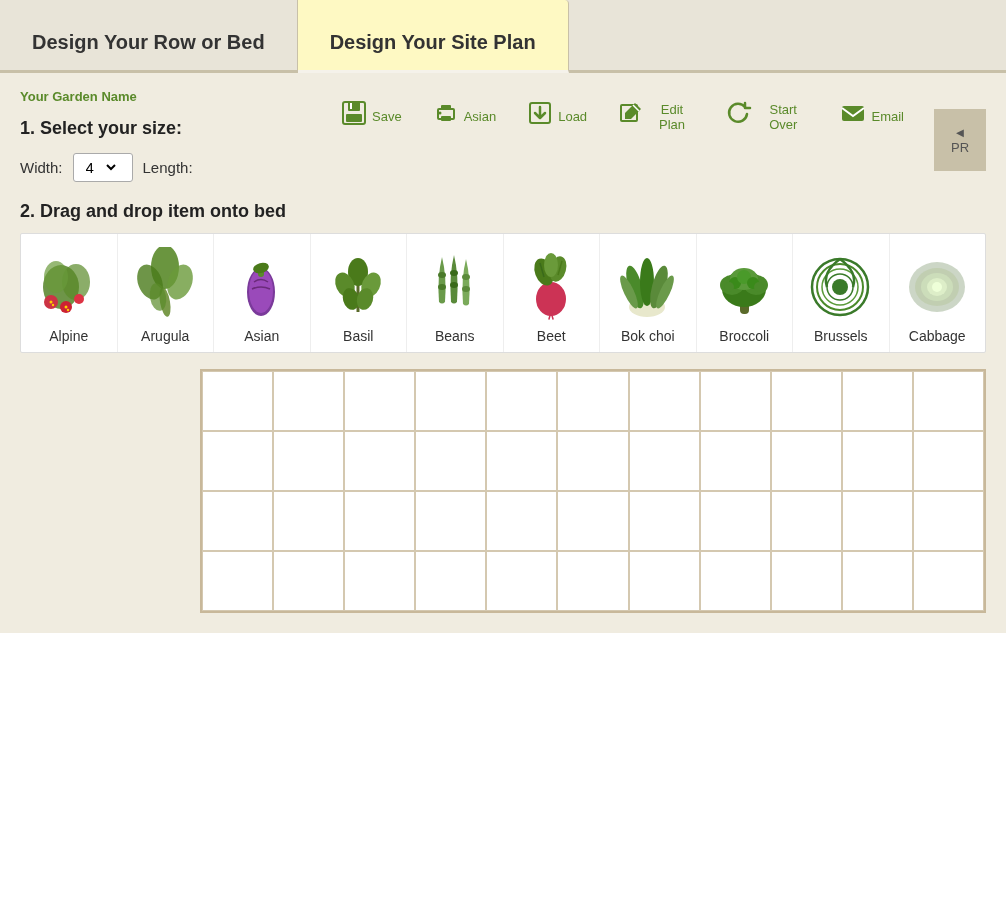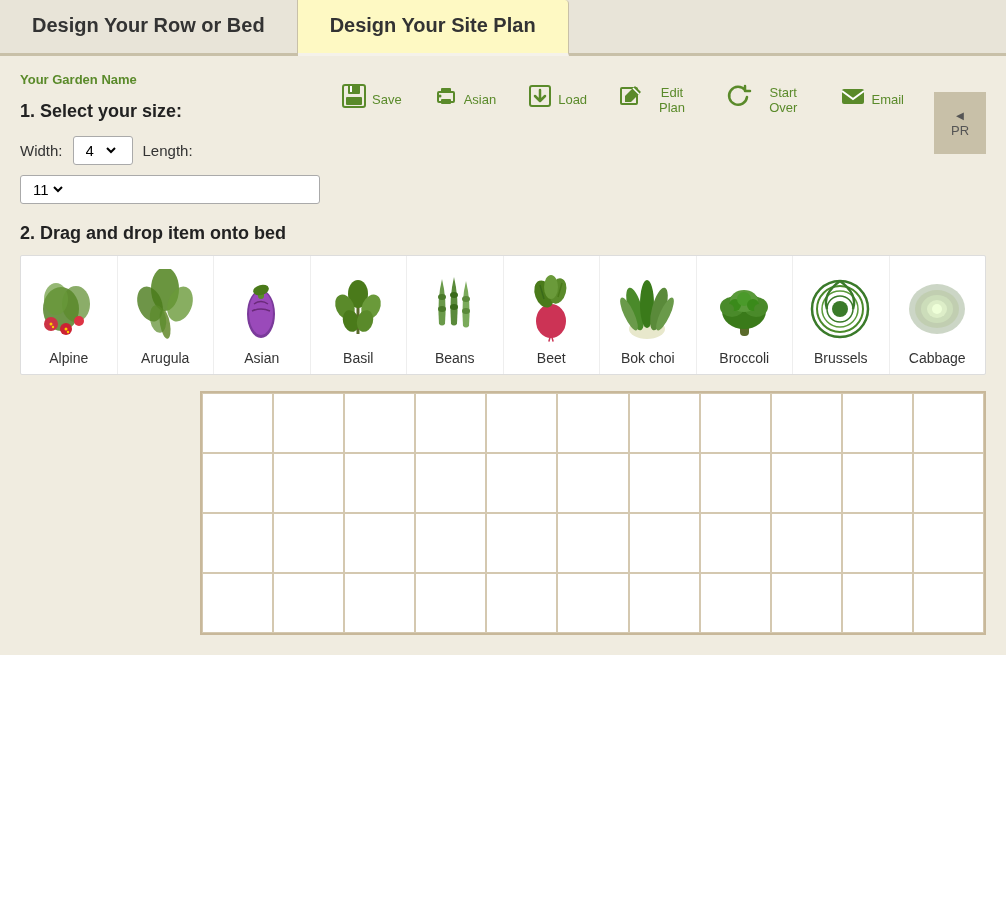--- a/index.html
+++ b/index.html
@@ -11,21 +11,21 @@
     }
 
     
     .tabs {
       display: flex;
       align-items: flex-end;
       background: #e8e4d8;
       border-bottom: 3px solid #c8c0a8;
     }
     .tab {
-      padding: 14px 32px 16px;
+      padding: 31px 32px 16px;
       font-size: 20px;
       font-weight: bold;
       cursor: pointer;
       background: #e8e4d8;
       color: #333;
       border: none;
       border-right: 1px solid #c8c0a8;
     }
     .tab.active {
       background: #fef9c3;
@@ -241,25 +241,20 @@
       <div class="size-controls">
         <span class="size-label">Width:</span>
         <div class="size-select">
           <select>
             <option>4</option><option>5</option><option>6</option><option>8</option><option>10</option>
           </select>
         </div>
         <span class="length-label">Length:</span>
       </div>
 
-      <div class="length-select">
-        <select>
-          <option>11</option><option>10</option><option>12</option><option>15</option><option>20</option>
-        </select>
-      </div>
 
       <div class="drag-title">2. Drag and drop item onto bed</div>
     </div>
 
     <div class="toolbar">
       <button class="toolbar-btn">
         <span class="icon">
           <svg width="28" height="28" viewBox="0 0 28 28" fill="#5a8a2a">
             <rect x="3" y="3" width="22" height="22" rx="2" fill="none" stroke="#5a8a2a" stroke-width="2"></rect>
             <rect x="8" y="3" width="12" height="9" rx="1" fill="#5a8a2a"></rect>

